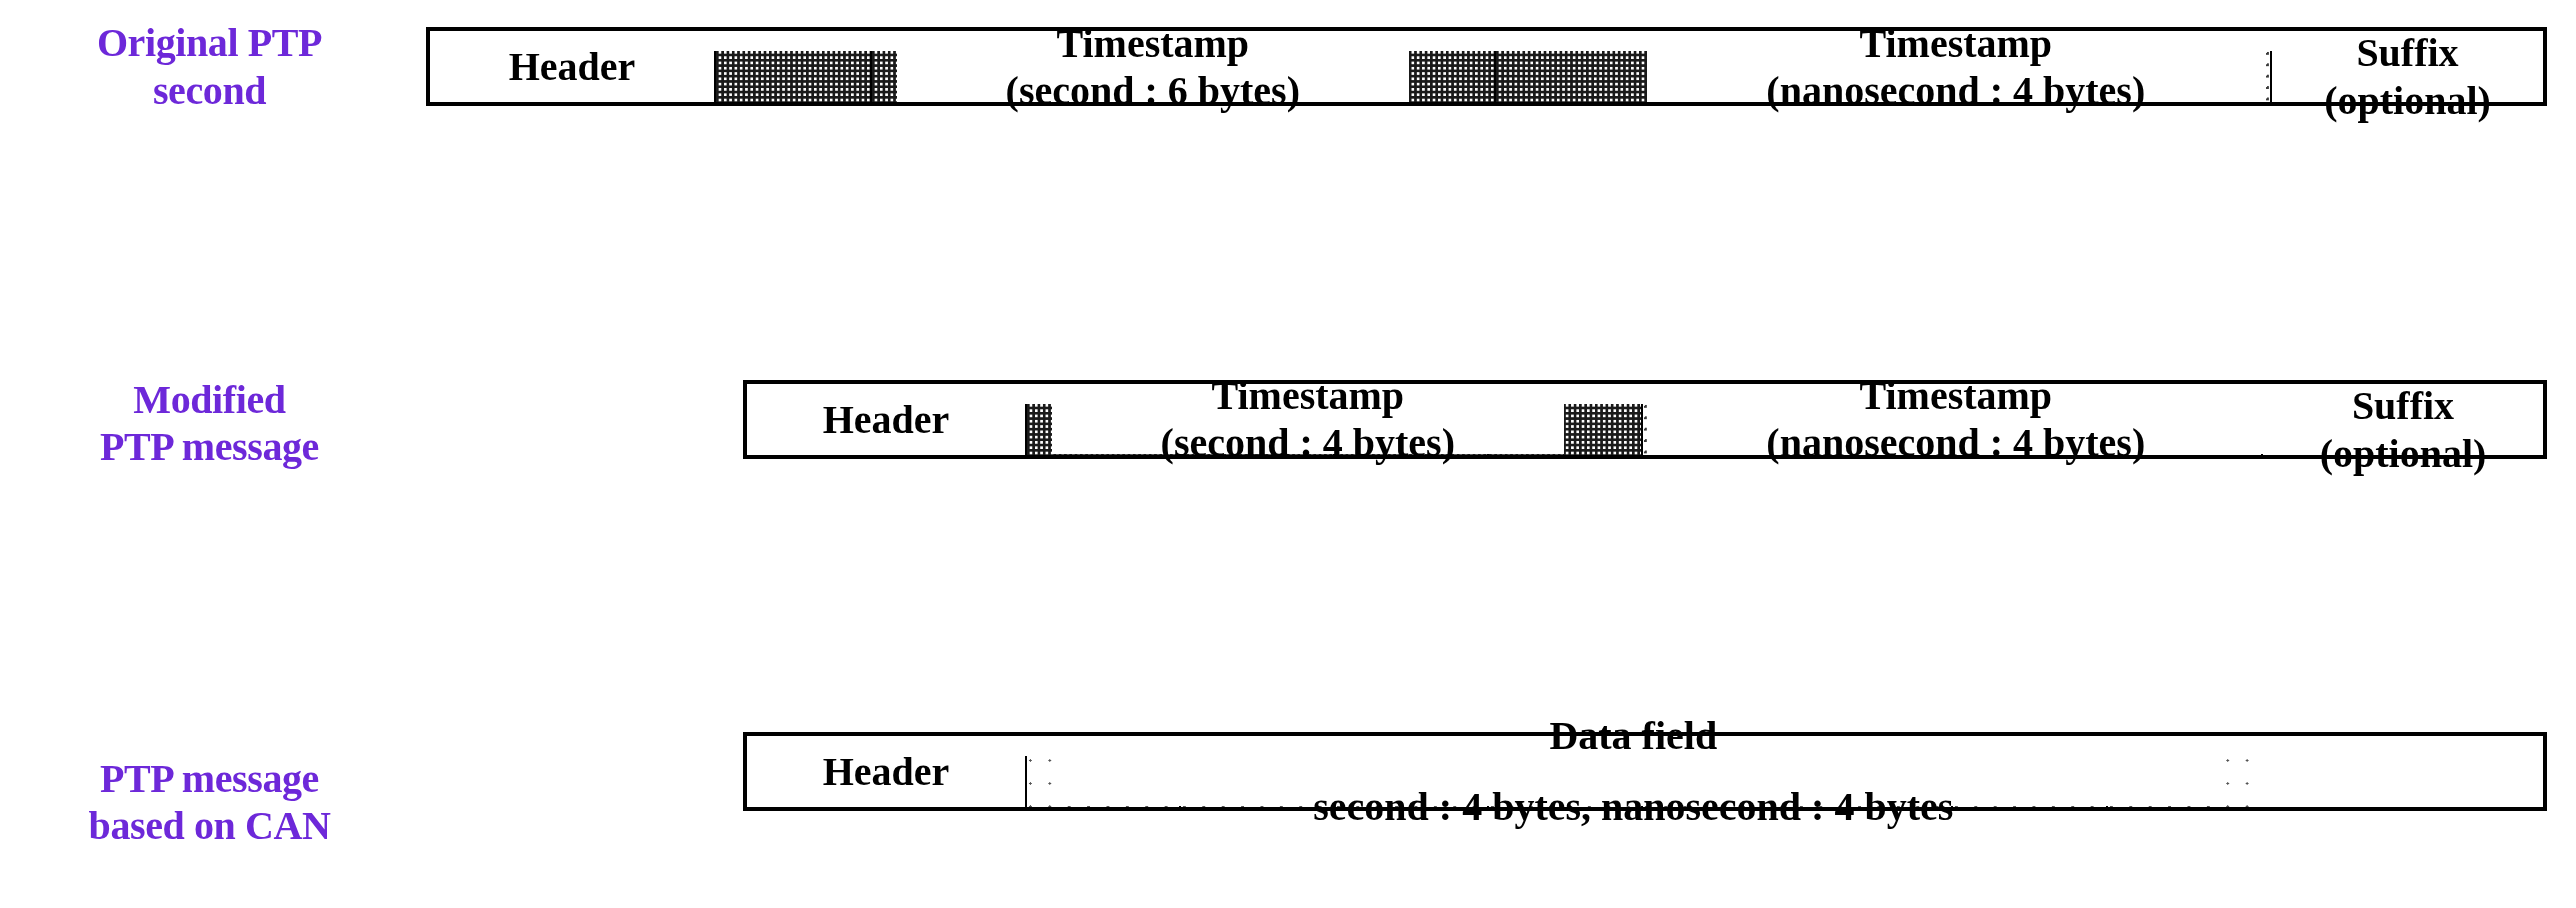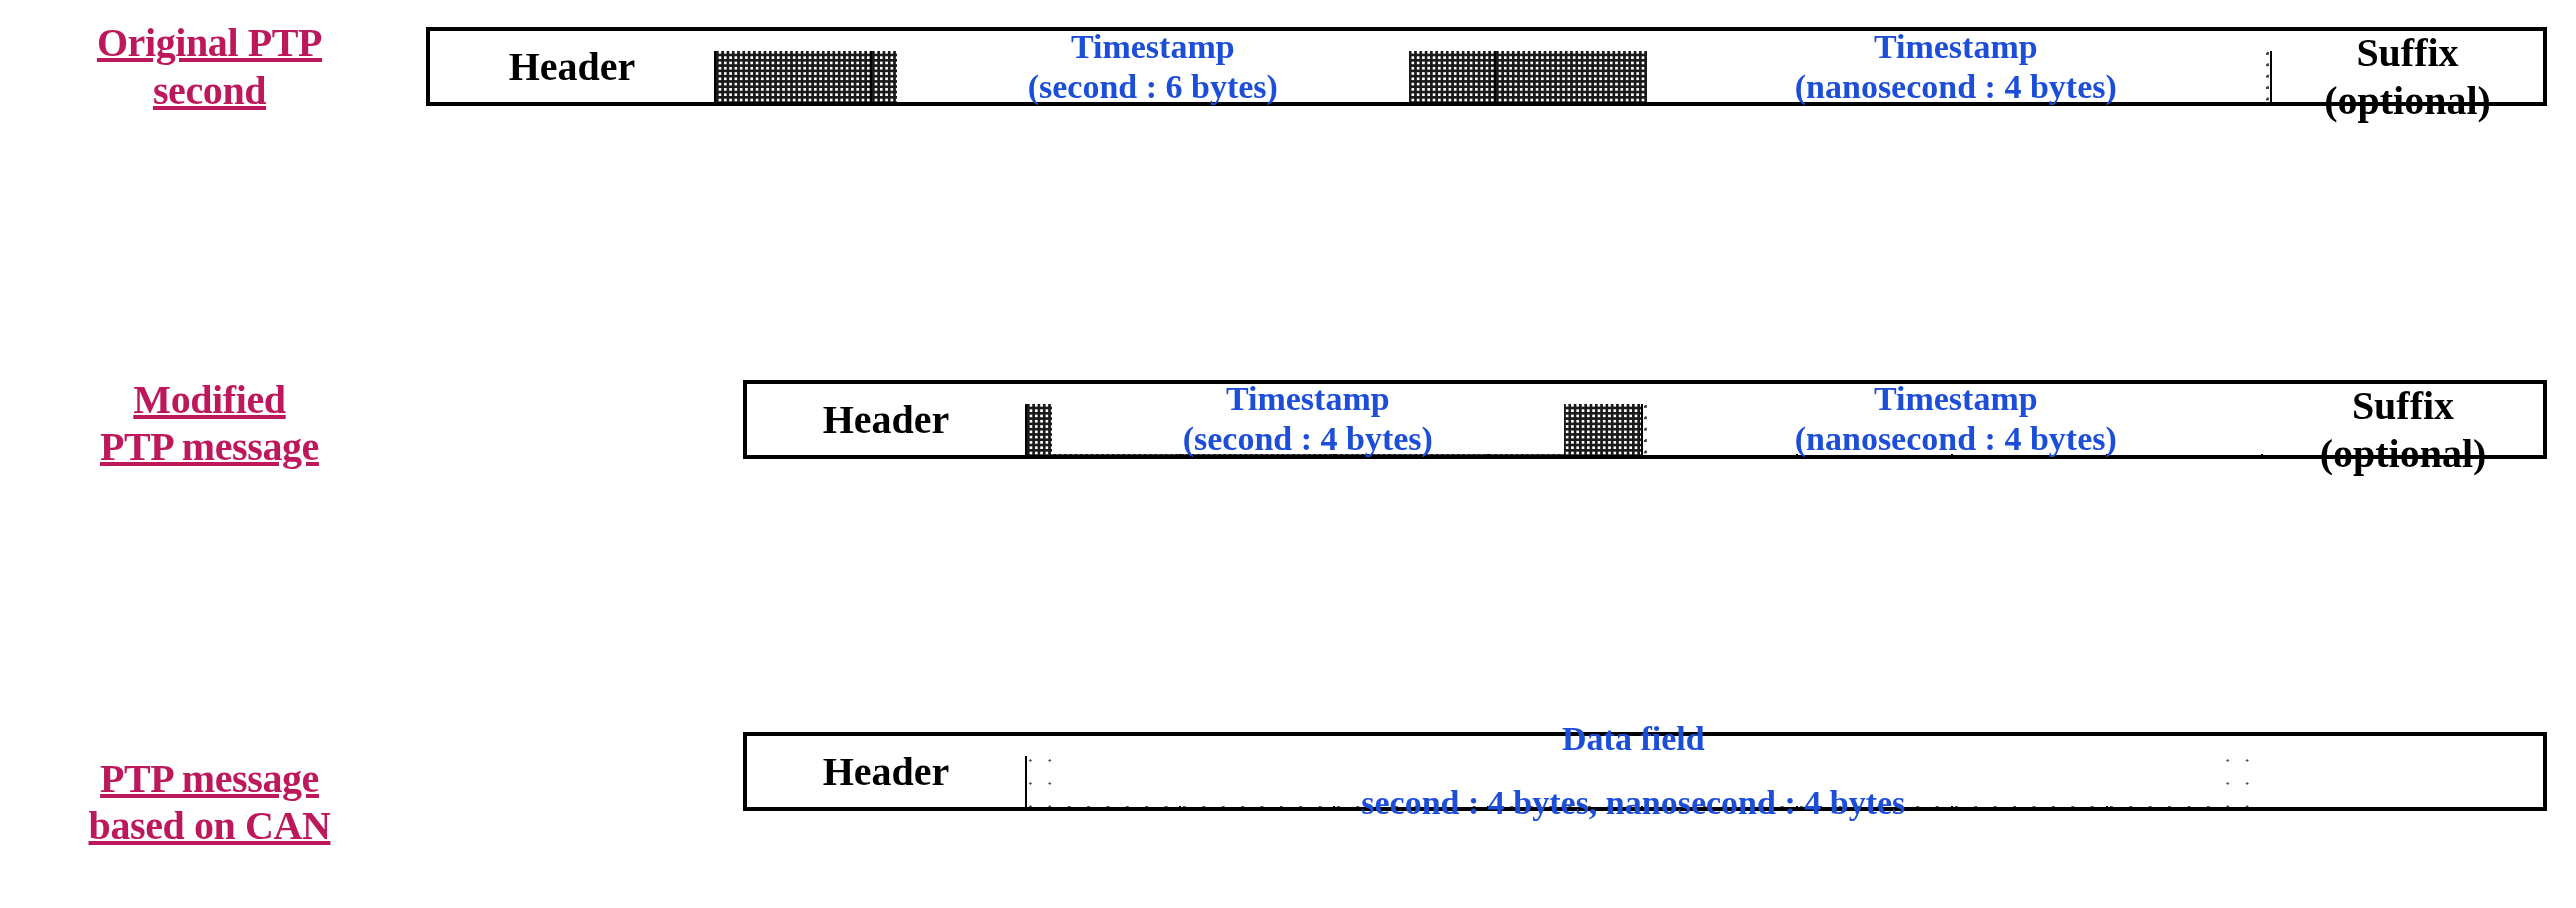--- a/index.html
+++ b/index.html
@@ -22,23 +22,22 @@
     width: 2576px;
     height: 909px;
   }
 
   .row-label {
     position: absolute;
     text-align: center;
     font-weight: bold;
     font-size: 40px;
     line-height: 1.18;
-    color: #be185d;
+    color: #6d28d9;
     letter-spacing: -0.4px;
-    text-decoration: underline;
   }
 
   
   .packet {
     position: absolute;
     box-sizing: border-box;
     border: 4.4px solid #000;
     background: #ffffff;
     display: flex;
     align-items: stretch;
@@ -105,23 +104,23 @@
 
   .span-label {
     position: absolute;
     z-index: 4;
     display: flex;
     flex-direction: column;
     align-items: center;
     justify-content: center;
     text-align: center;
     font-weight: bold;
-    font-size: 34px;
+    font-size: 40px;
     line-height: 1.18;
-    color: #1d4ed8;
+    color: #000000;
     background: #ffffff;
     white-space: nowrap;
     padding: 0 5.3px;
   }
 
   .span-label .l2 { display: block; }
 </style>
 </head>
 <body>
 

